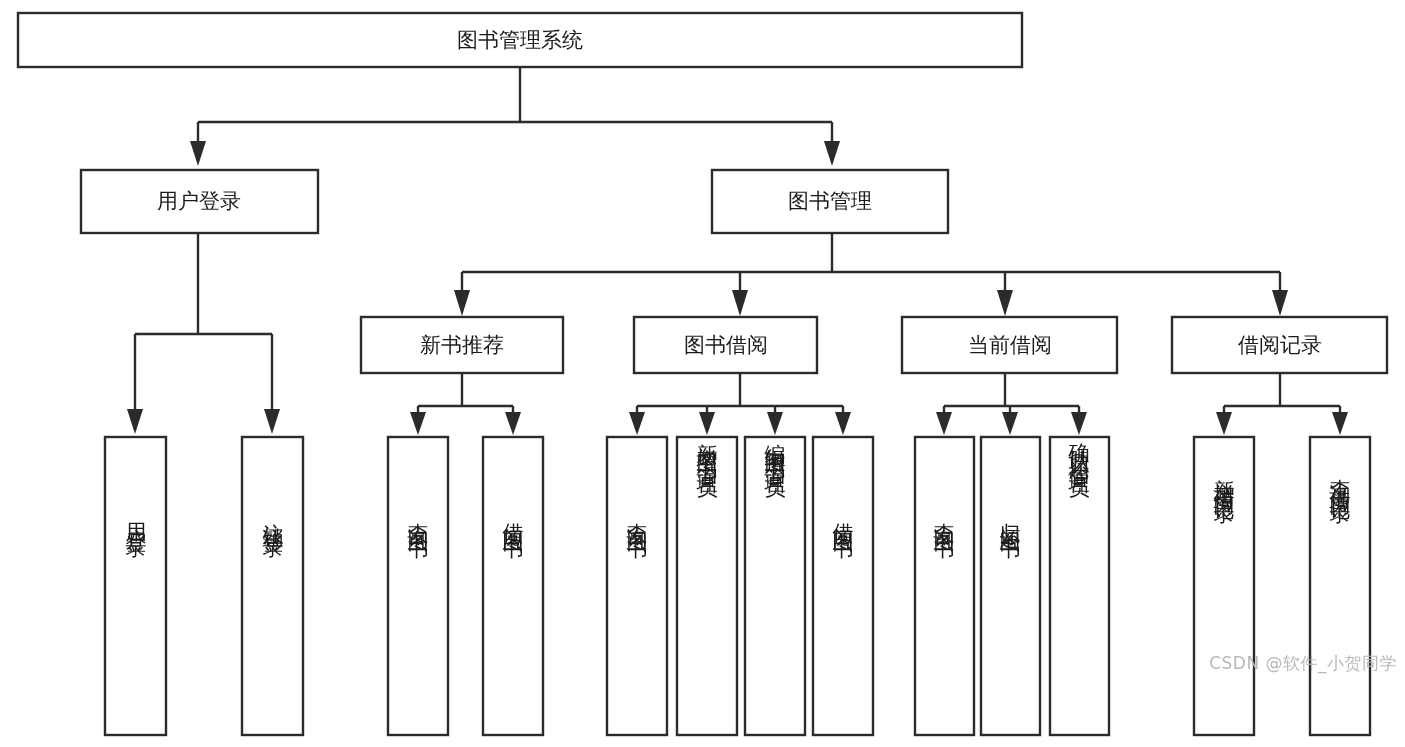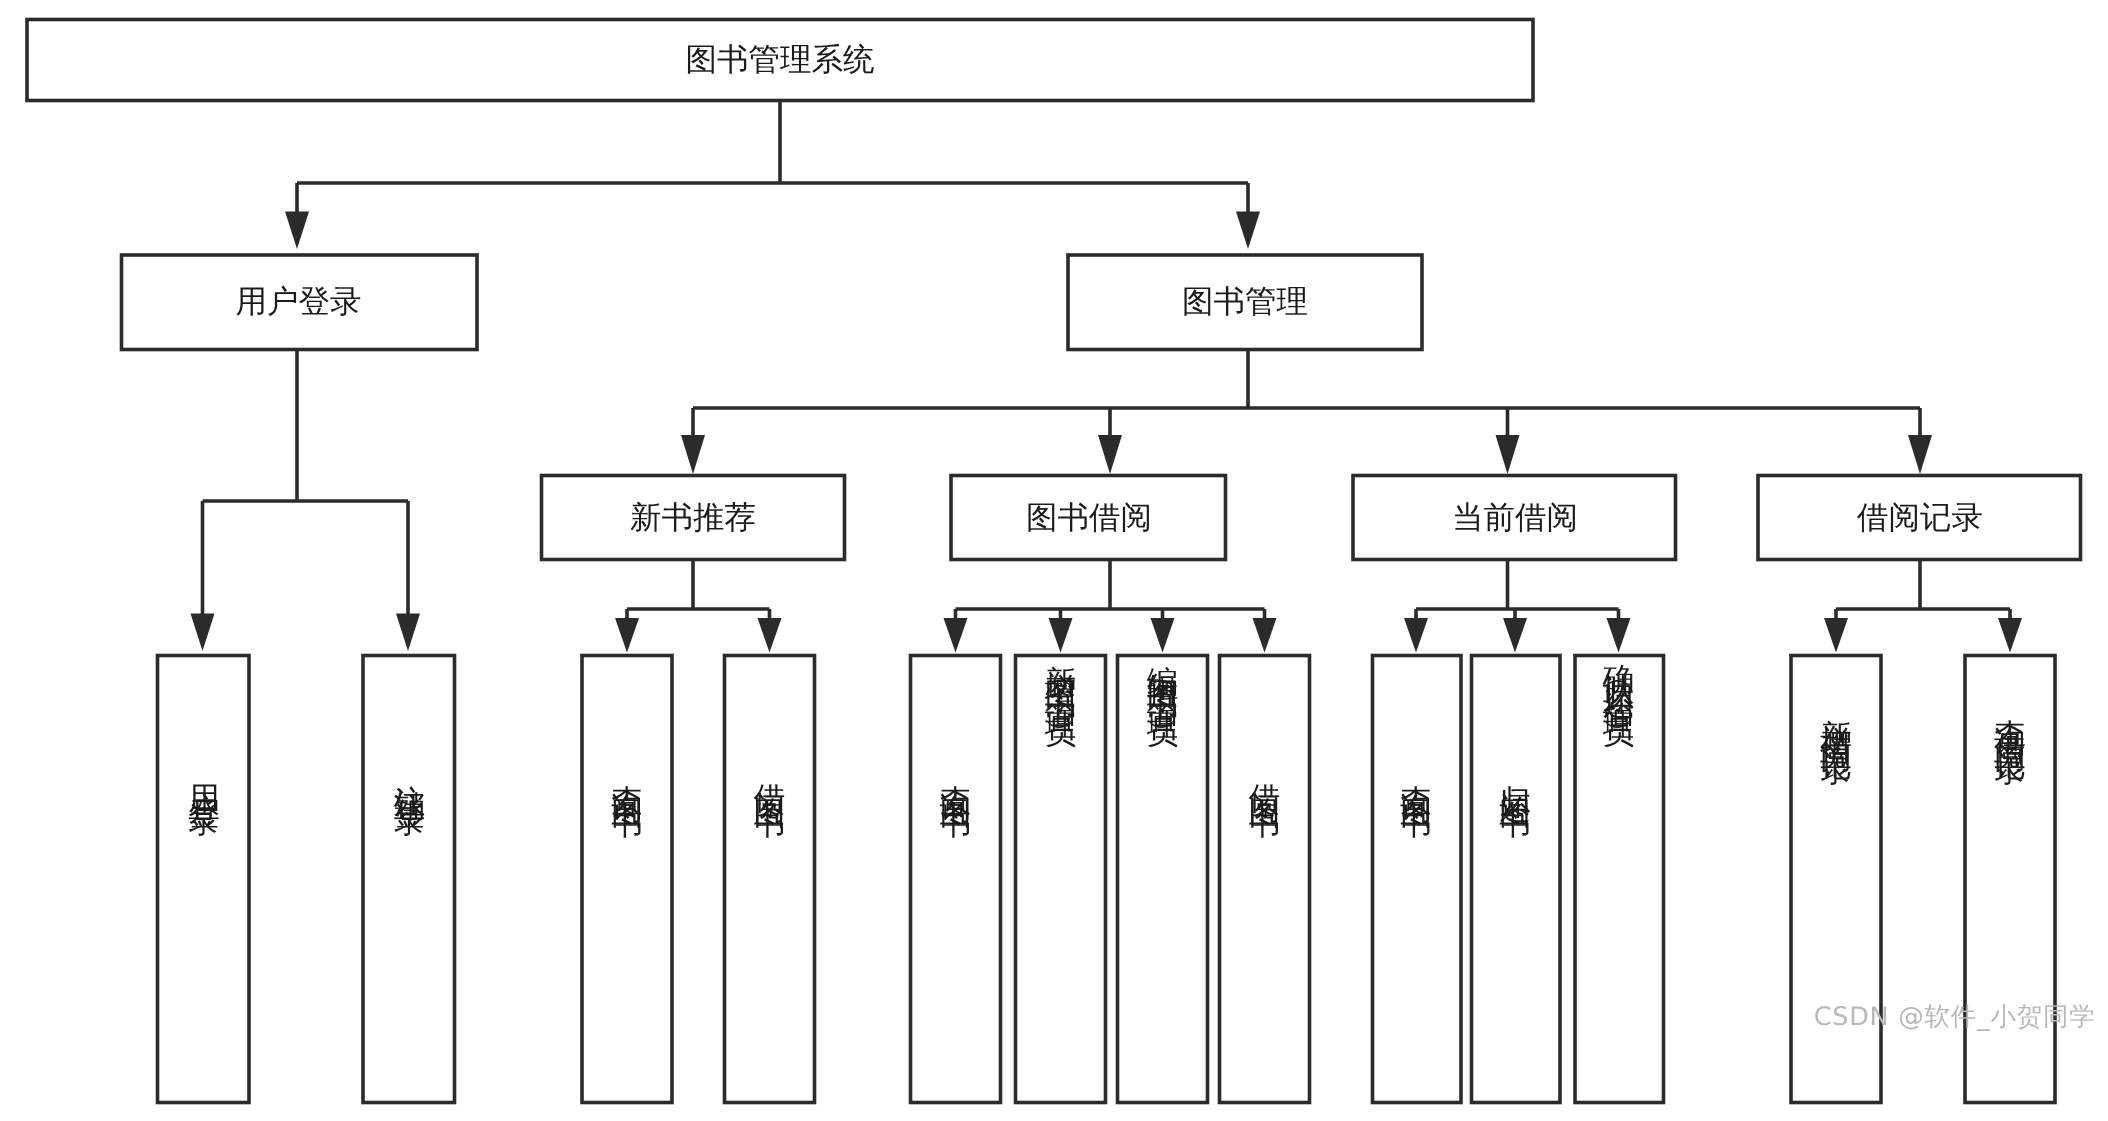--- a/index.html
+++ b/index.html
@@ -53,21 +53,21 @@
     font-size: 21px;
     fill: #1b1b1b;
     writing-mode: vertical-rl;
     text-orientation: upright;
     text-anchor: middle;
     letter-spacing: 5px;
   }
   .watermark {
     position: absolute;
     right: 8px;
-    bottom: 6px;
+    bottom: 20px;
     font-family: "DejaVu Sans", "Liberation Sans", sans-serif;
     font-size: 17px;
     color: #b8b8b8;
     white-space: nowrap;
     letter-spacing: 0.5px;
     pointer-events: none;
     margin-left: 15px;
   }
 </style>
 </head>

